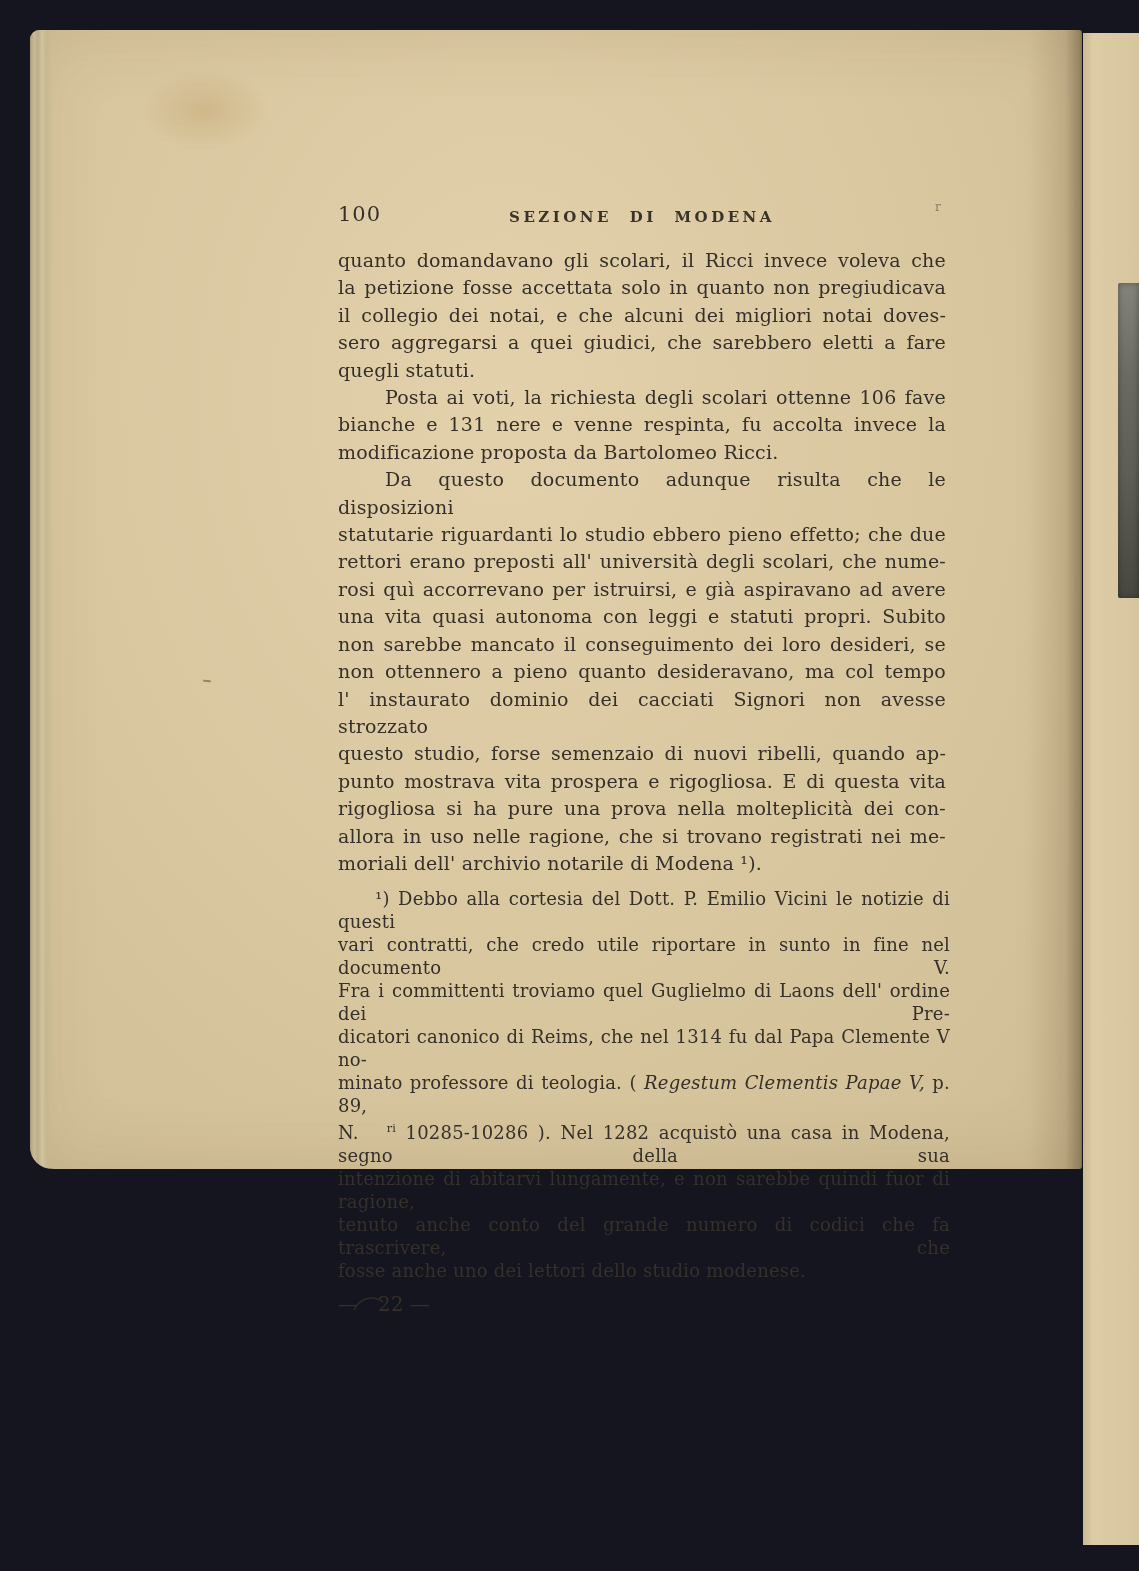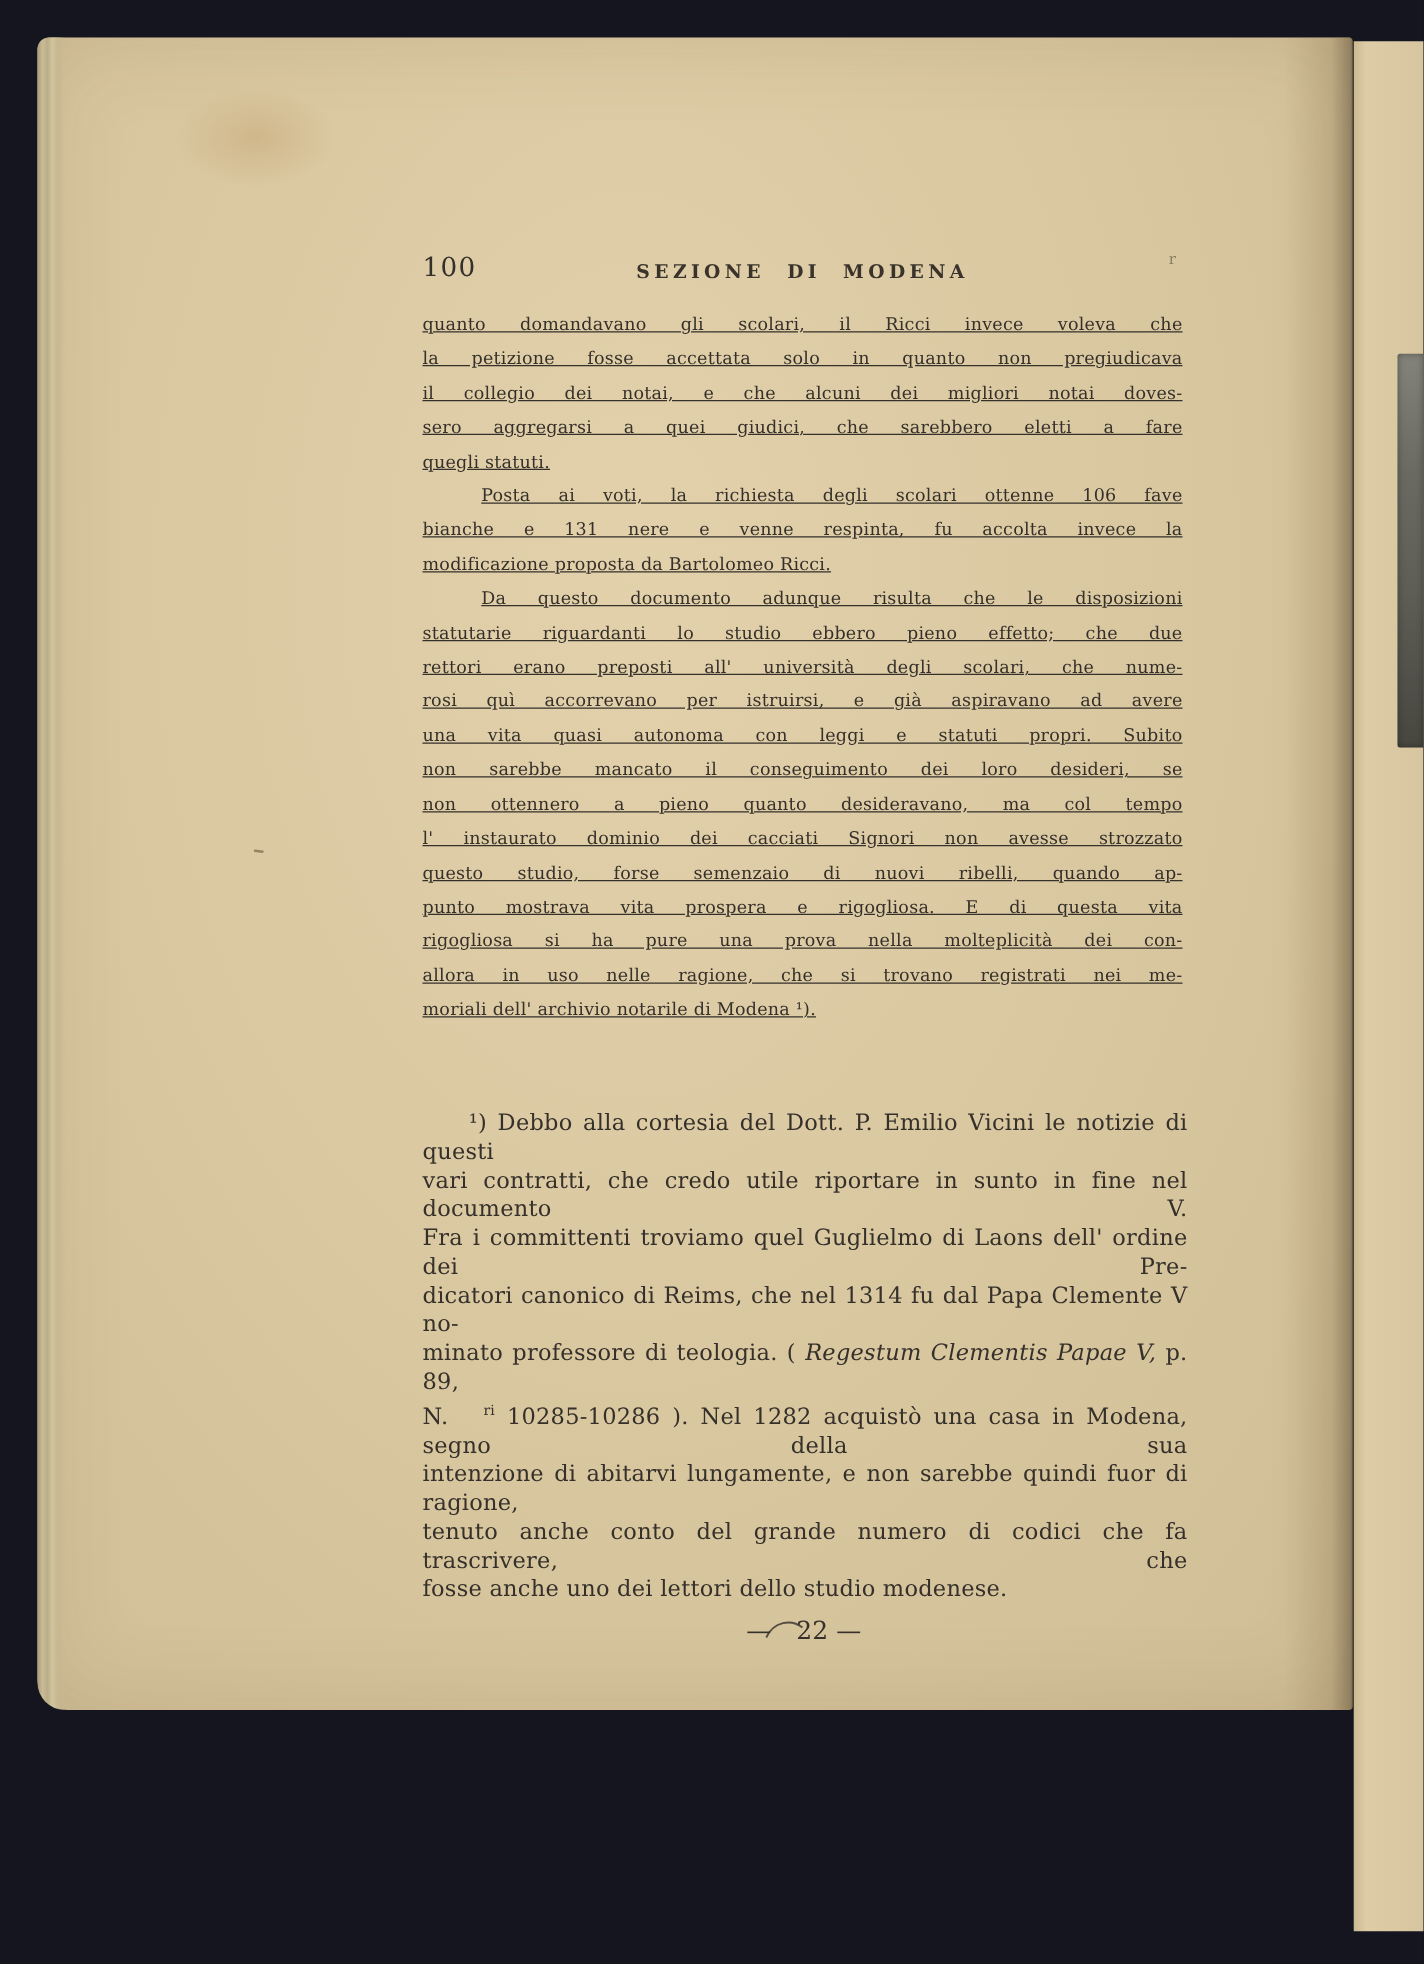--- a/index.html
+++ b/index.html
@@ -7,48 +7,48 @@
          font-family:"DejaVu Serif","Liberation Serif",serif;color:#35302a;}
 
   
   .right-page{position:absolute;left:1083px;top:33px;width:56px;height:1512px;
     background:linear-gradient(90deg,#cbb991 0,#ddcca6 10px,#d7c5a0 100%);}
   .photo-fragment{position:absolute;left:35px;top:250px;width:21px;height:315px;
     background:linear-gradient(180deg,#83837b 0%,#6a6a62 30%,#5e5e56 60%,#474740 100%);
     box-shadow:inset 0 0 6px rgba(0,0,0,.35);border-radius:2px 0 0 2px;}
 
   
-  .page{position:absolute;left:30px;top:30px;width:1052px;height:1338px;
+  .page{position:absolute;left:30px;top:30px;width:1052px;height:1139px;
     background:radial-gradient(ellipse at 45% 32%,#e2d1ab 0%,#d9c7a0 52%,#cfbd96 100%);
     border-radius:10px 3px 3px 24px;
     box-shadow:inset 0 0 70px rgba(110,85,45,.16);}
   .fore-edge{position:absolute;left:0;top:0;width:22px;height:100%;border-radius:10px 0 0 24px;
     background:linear-gradient(90deg,#ab9d7c 0px,#c9bb95 4px,#bcae89 8px,#d2c49d 12px,#c6b891 16px,rgba(198,184,145,0) 22px);}
   .gutter-shade{position:absolute;right:0;top:0;width:55px;height:100%;
     background:linear-gradient(90deg,rgba(0,0,0,0) 0%,rgba(100,75,40,.16) 70%,rgba(58,42,20,.38) 97%,rgba(40,28,12,.5) 100%);}
   .stain{position:absolute;left:110px;top:40px;width:130px;height:80px;
     background:radial-gradient(closest-side,rgba(186,146,88,.32),rgba(186,146,88,0));}
 
   .folio{position:absolute;left:308px;top:172px;font-size:21px;letter-spacing:1px;}
   .running-header{position:absolute;left:308px;top:178px;width:608px;text-align:center;
     font-size:15px;font-weight:700;letter-spacing:3.5px;word-spacing:9px;color:#39332b;}
   .stray-r{position:absolute;left:905px;top:170px;font-size:12px;opacity:.5;}
 
   .body-text{position:absolute;left:308px;top:217px;width:608px;
-    font-size:14px;line-height:27.4px;letter-spacing:.2px;text-decoration:underline;}
+    font-size:19px;line-height:27.4px;letter-spacing:.2px;}
   .footnote{position:absolute;left:308px;top:857px;width:612px;
     font-size:18px;line-height:23px;letter-spacing:.2px;}
   .tline{text-align:justify;text-align-last:justify;}
   .tline.last{text-align-last:left;}
   .body-text .tline.indent{text-indent:47px;}
   .footnote .tline.indent{text-indent:37px;}
   .italic{font-style:italic;}
   .sup{font-size:.62em;vertical-align:super;margin-left:28px;}
 
-  .footer{position:absolute;left:308px;top:1262px;width:608px;text-align:center;
+  .footer{position:absolute;left:308px;top:1262px;width:608px;text-align:left;
     font-size:20px;white-space:nowrap;}
   .footer .dash{letter-spacing:-2px;}
   .swash{display:inline-block;vertical-align:-2px;margin:0 -8px 0 -4px;}
 
   .speck{position:absolute;left:173px;top:650px;width:8px;height:2px;background:#7d6445;
     opacity:.7;border-radius:2px;transform:rotate(7deg);}
 </style>
 </head>
 <body>
 

